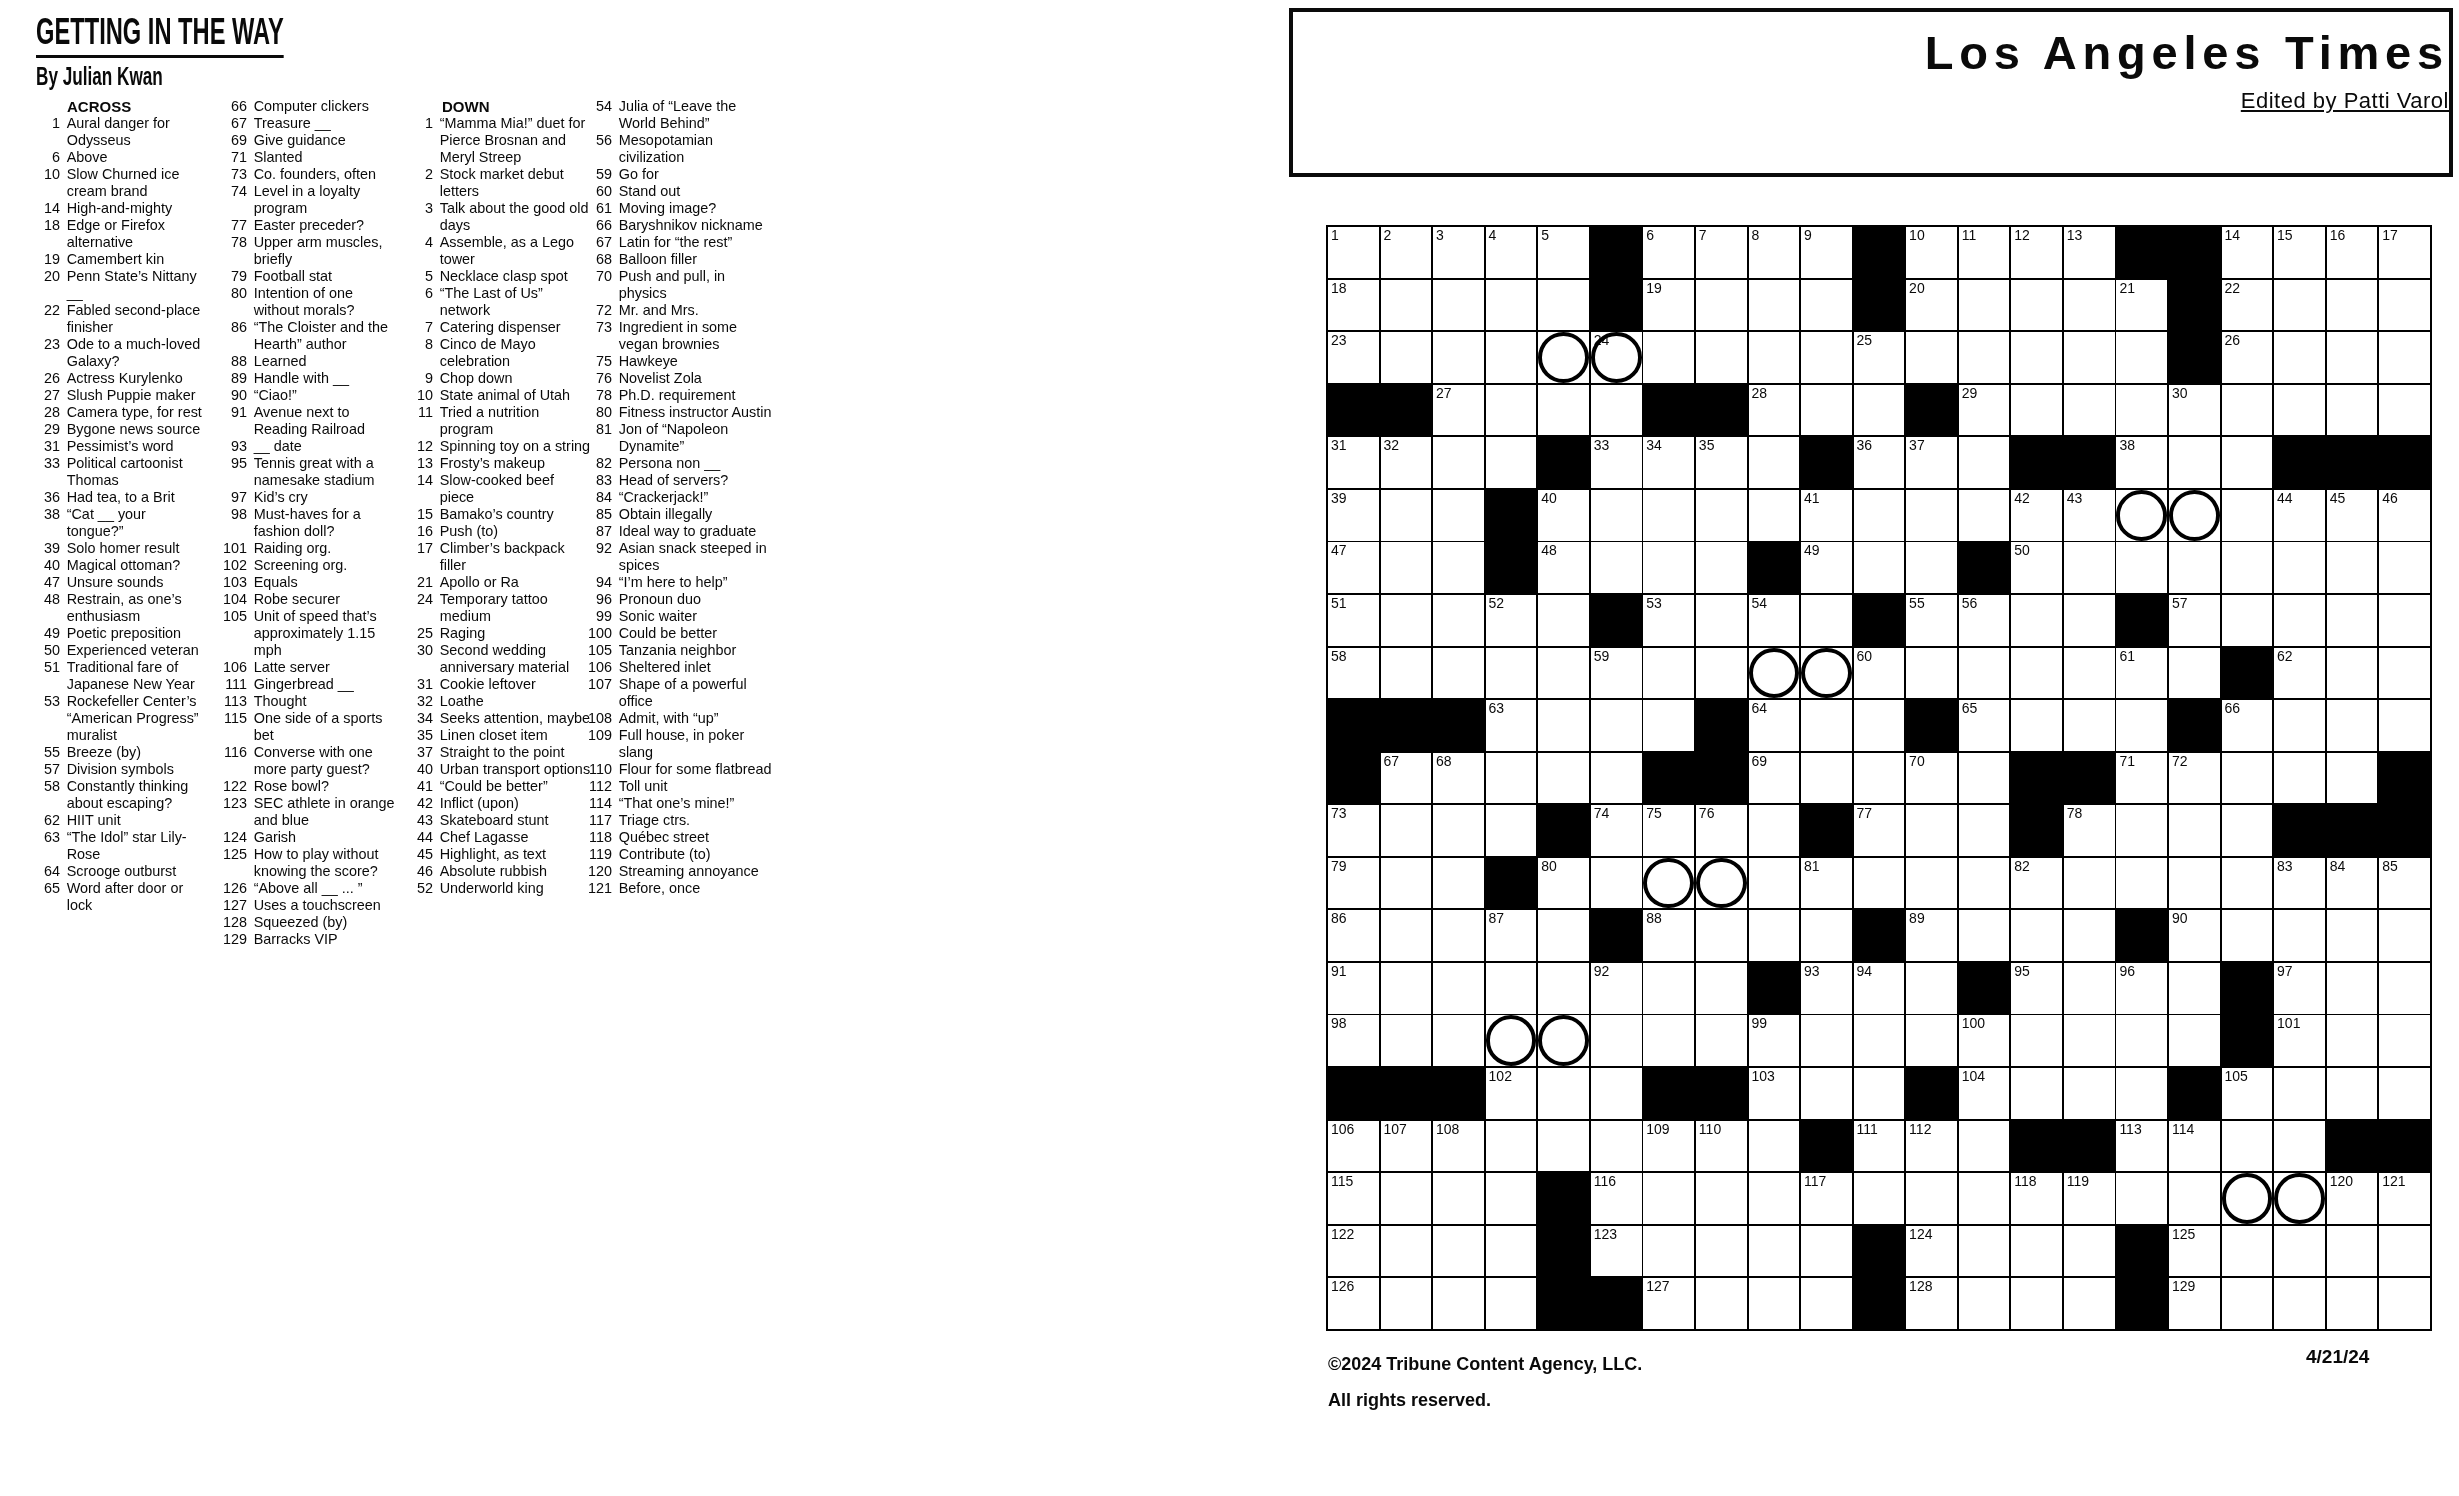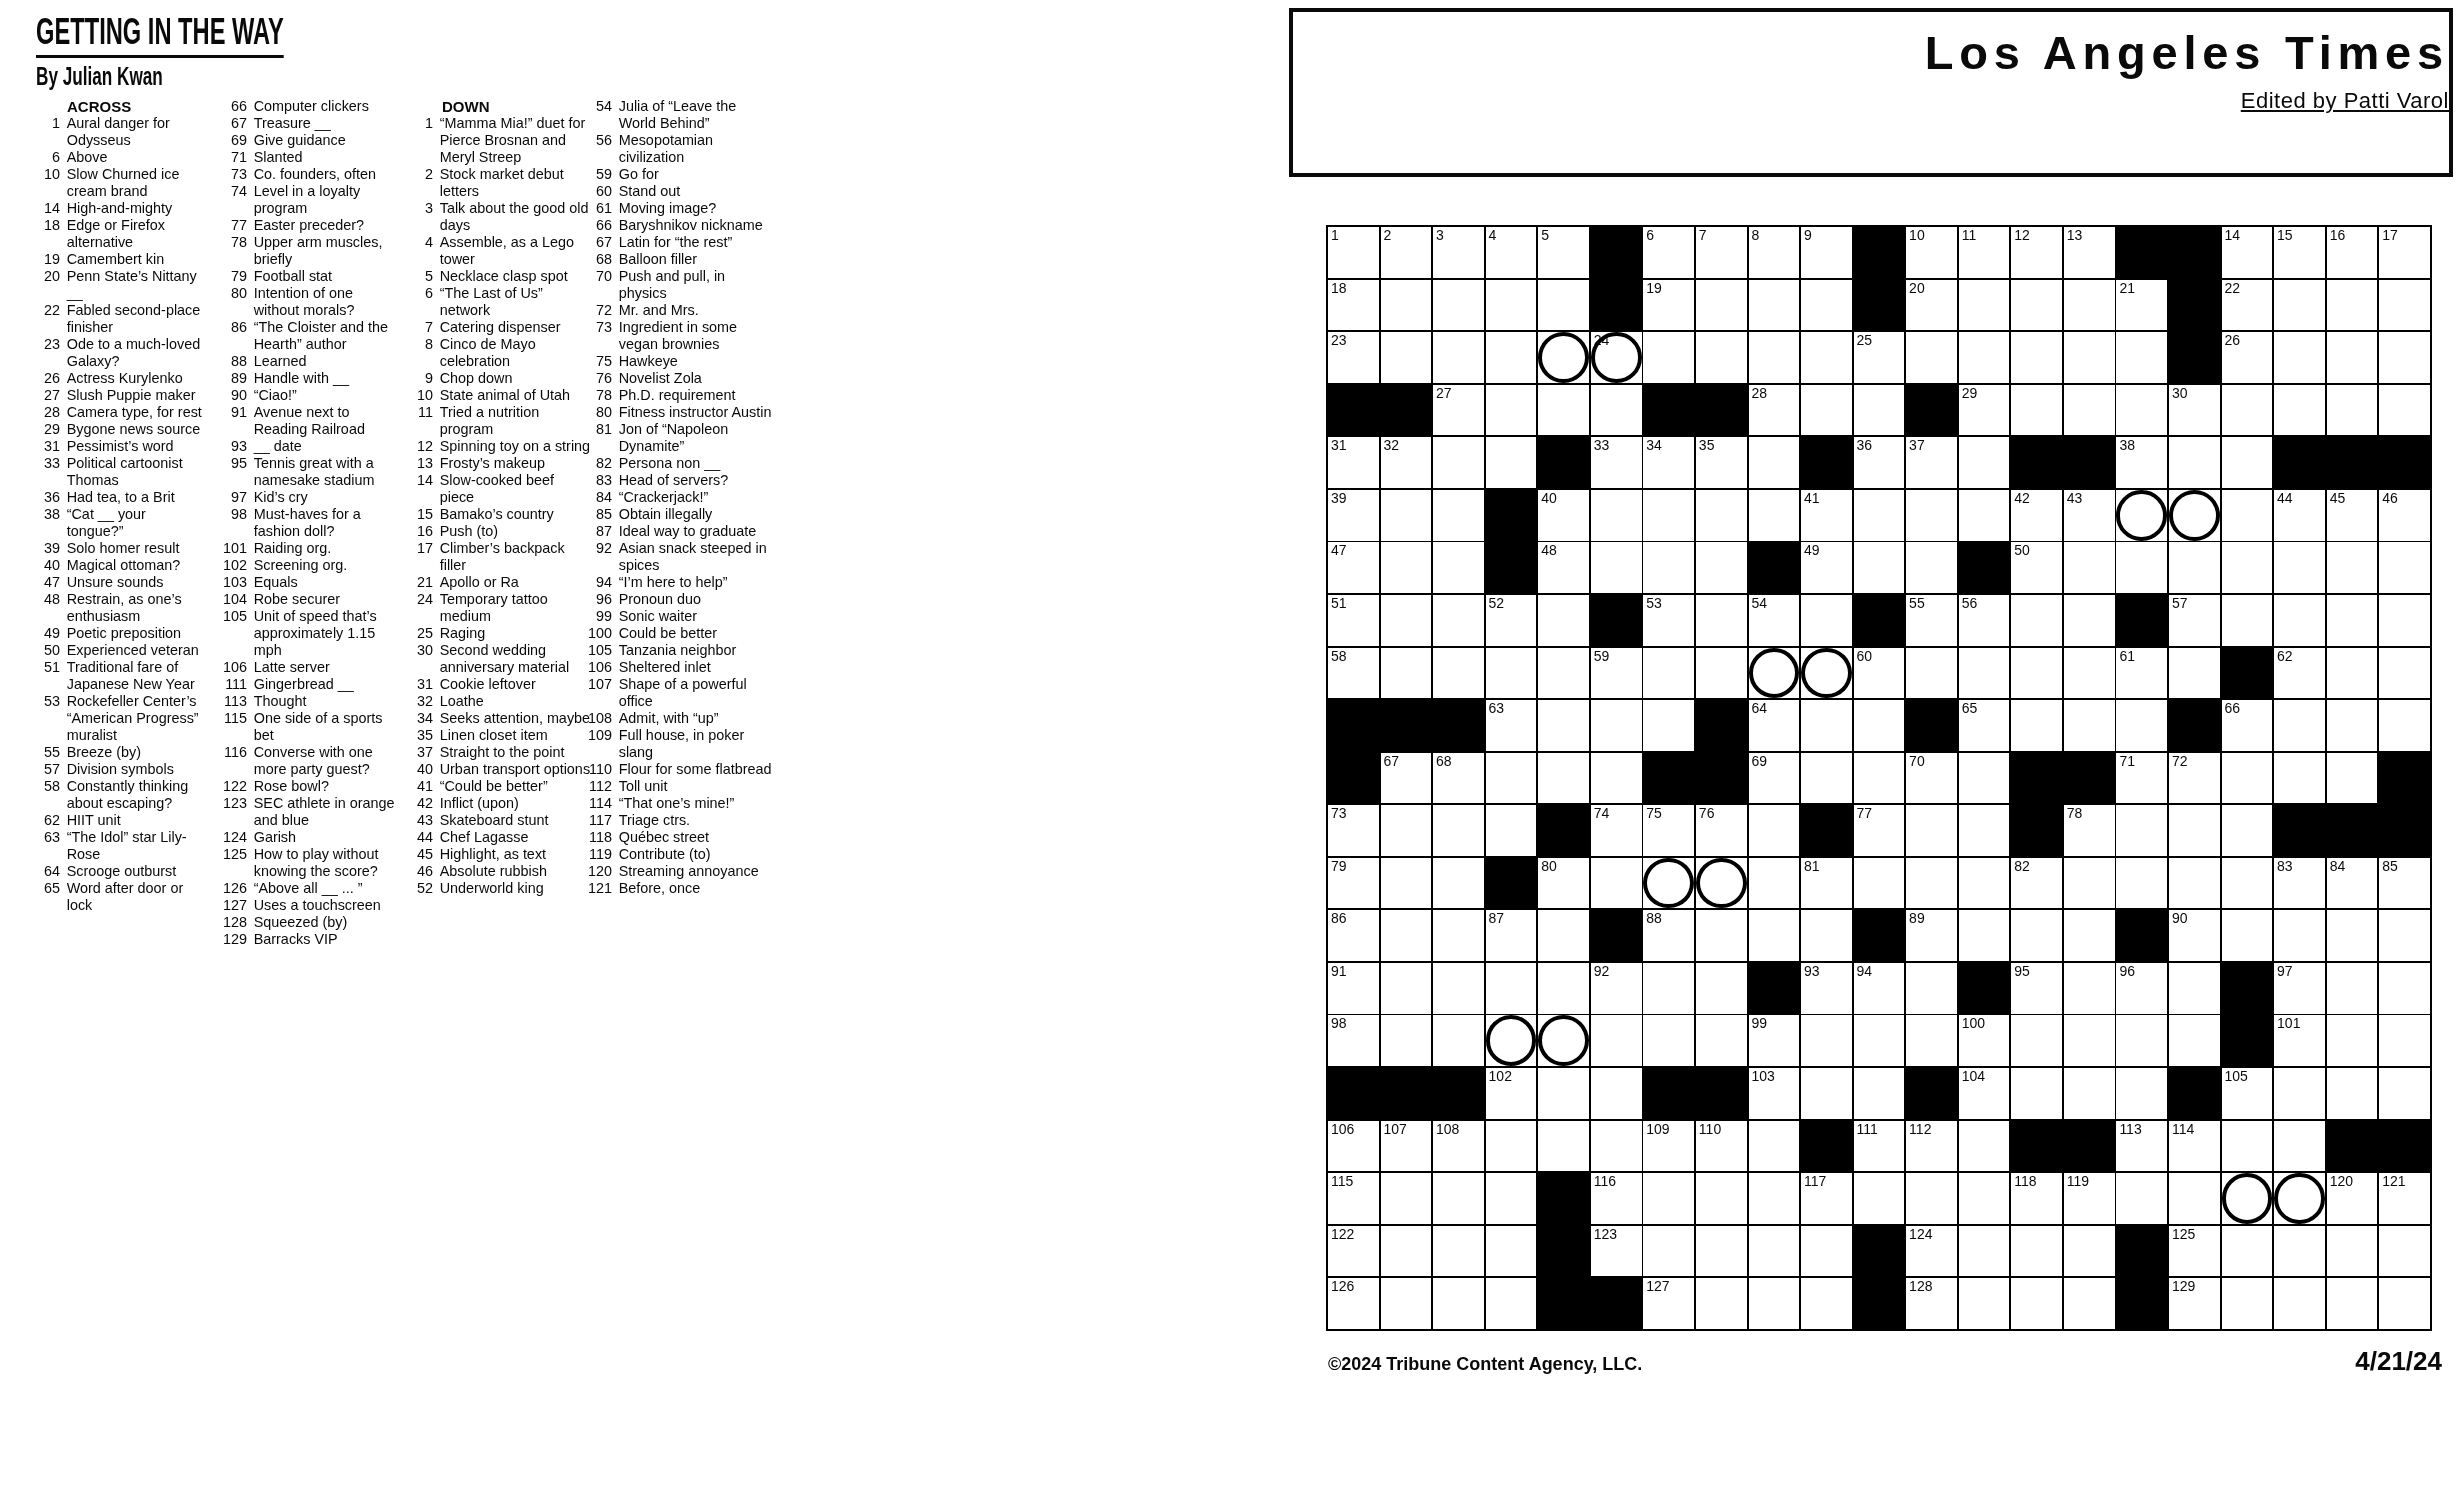--- a/index.html
+++ b/index.html
@@ -39,21 +39,21 @@
   .grid{position:absolute;left:1326px;top:225px;width:1106px;height:1106px;box-sizing:border-box;
     background:#000;border:2.9px solid #000;
     display:grid;grid-template-columns:repeat(21,1fr);grid-template-rows:repeat(21,1fr);gap:1.9px;}
   .cell{position:relative;background:#fff;}
   .cell.black{background:#000;}
   .cell .num{position:absolute;left:2.9px;top:1px;font-size:14px;line-height:15.4px;}
   .cell.circle::after{content:"";position:absolute;inset:0px;border:4.3px solid #000;border-radius:50%;}
 
   
   .copyright{position:absolute;left:1328px;top:1346px;font-size:18px;font-weight:bold;line-height:36px;}
-  .pubdate{position:absolute;top:1346px;left:2306px;width:136px;text-align:right;font-size:26px;font-weight:bold;}
+  .pubdate{position:absolute;top:1346px;left:2306px;width:136px;font-size:19px;font-weight:bold;}
 </style>
 </head>
 <body>
 
 <div class="puzzle-title">GETTING IN THE WAY</div>
 <div class="byline">By Julian Kwan</div>
 
 <div id="col-a1" class="clue-col">
     <div class="clue-header">ACROSS</div>
     <div class="clue">
@@ -1335,15 +1335,16 @@
       <span class="num">129</span>
     </div>
     <div class="cell"></div>
     <div class="cell"></div>
     <div class="cell"></div>
     <div class="cell"></div>
   </div>
 
 <div class="copyright">
   <div>©2024 Tribune Content Agency, LLC.</div>
+  <div>All rights reserved.</div>
 </div>
 <div class="pubdate">4/21/24</div>
 
 
 </body></html>

